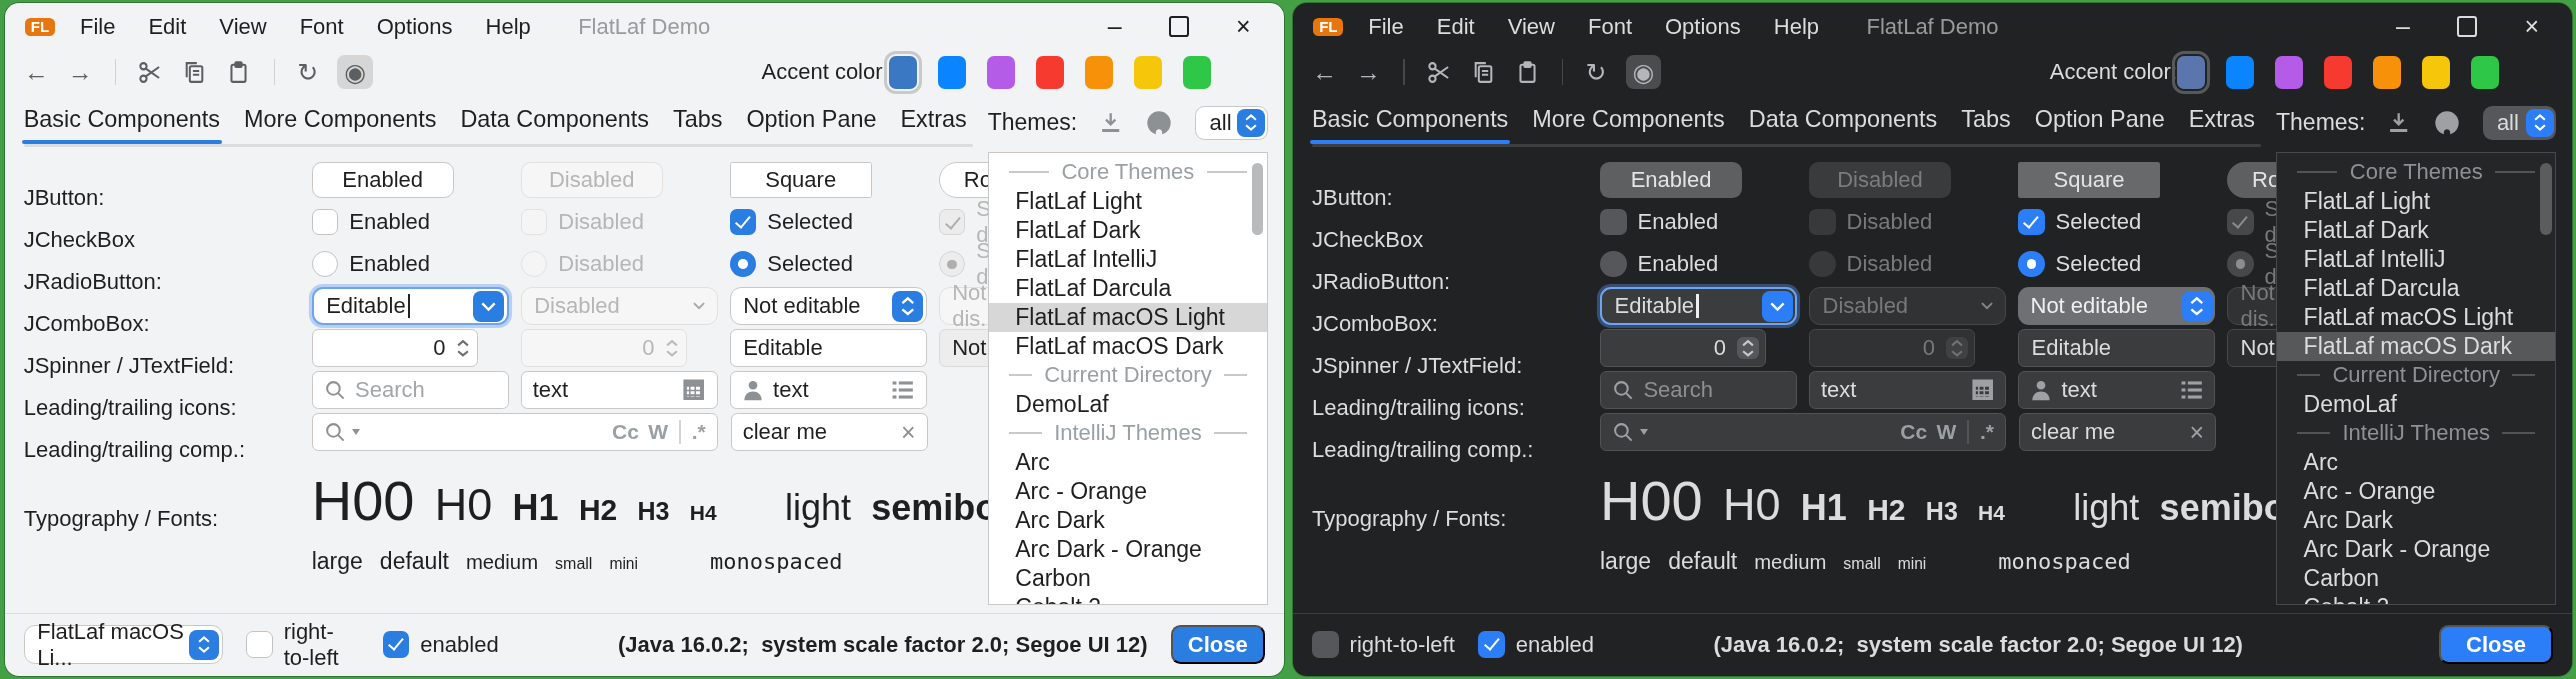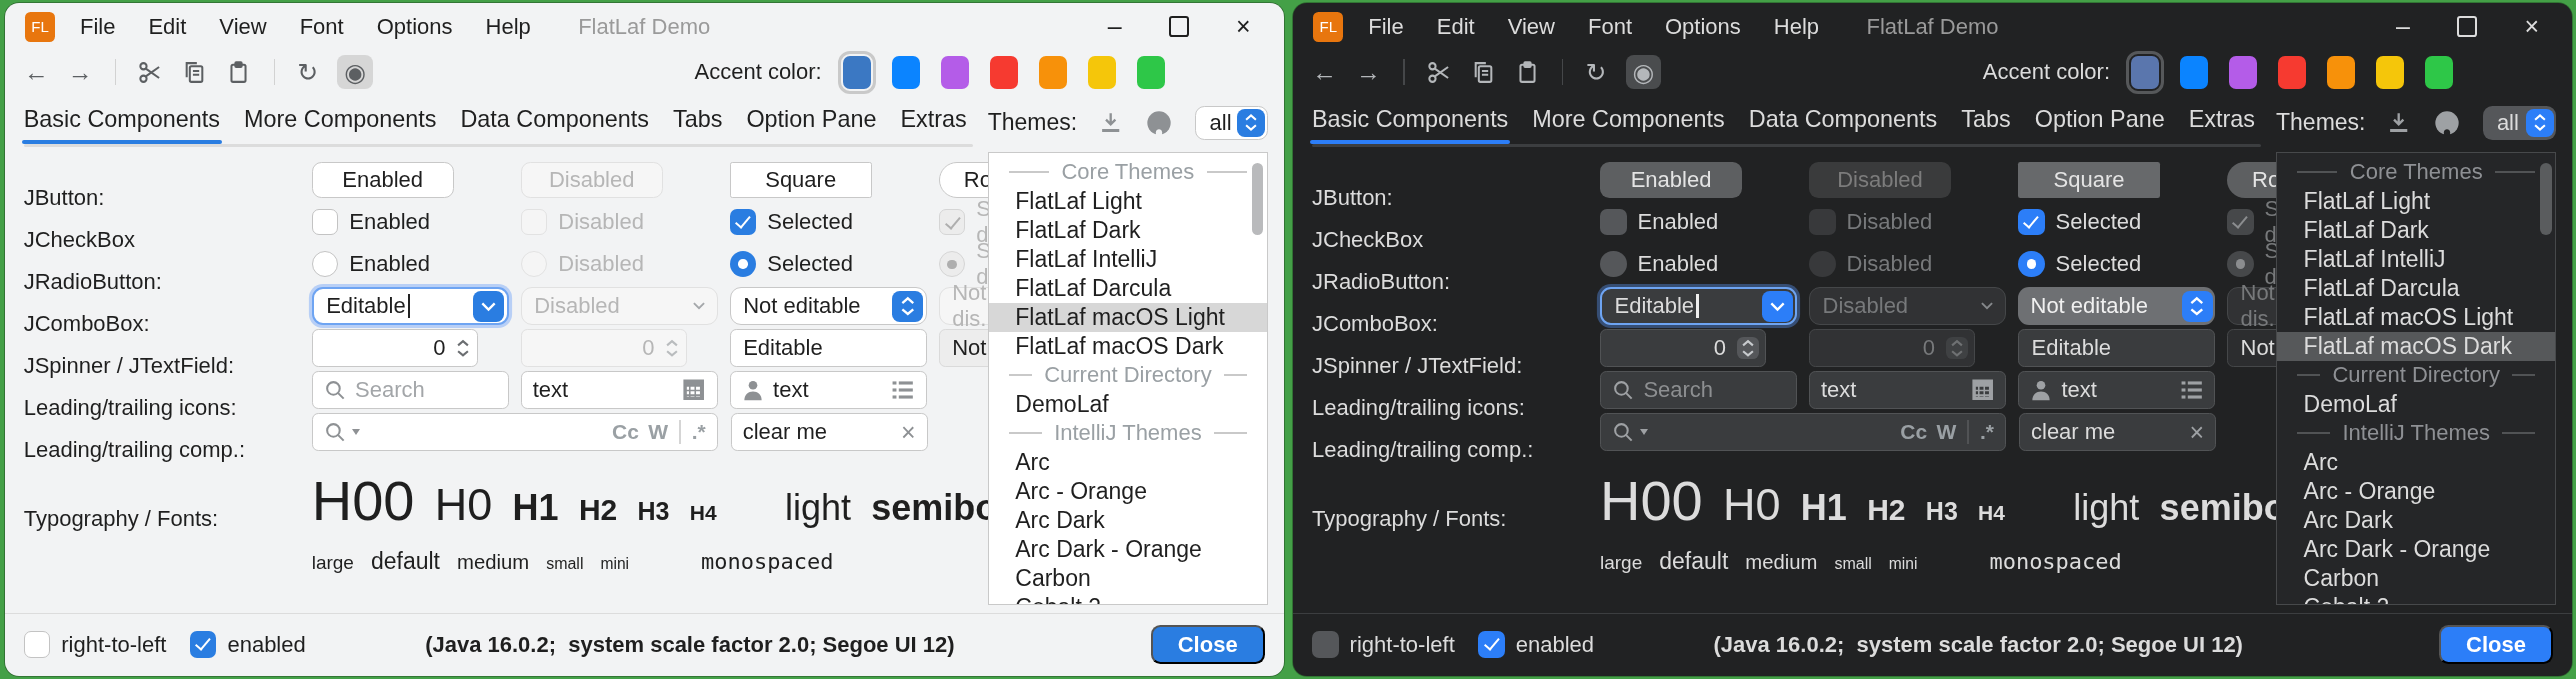--- a/index.html
+++ b/index.html
@@ -9,39 +9,39 @@
        overflow:hidden;box-shadow:0 0 0 0.8px rgba(0,0,0,.35);}
   .win.light{left:4.7px;background:#f2f3f4;color:#1f1f1f;
     --accent:#2a7de1;--muted:#9a9a9a;--distext:#b6b6b6;--fieldbg:#fff;--fieldbr:#c8c8c8;
     --disbg:#f6f6f6;--disbr:#e1e1e1;--icon:#8e9194;--sep:#dcdcdc;}
   .win.dark{left:1293px;background:#212223;color:#dcdcdc;
     --accent:#2c7ef8;--muted:#9a9a9a;--distext:#77797b;--fieldbg:#3a3c3e;--fieldbr:#515355;
     --disbg:#313234;--disbr:#454749;--icon:#9ea1a4;--sep:#3c3e40;}
 
   
   .titlebar{height:47px;display:flex;align-items:center;padding-left:20.3px;position:relative;}
-  .logo{width:30px;height:30px;border-radius:5.5px;background:#e8760e;color:#fff;
-        display:flex;align-items:center;justify-content:center;font-weight:400;font-size:15px;}
+  .logo{width:30px;height:18px;border-radius:5.5px;background:#e8760e;color:#fff;
+        display:flex;align-items:center;justify-content:center;font-weight:700;font-size:15px;}
   .menus{display:flex;gap:33px;margin-left:25px;font-size:22px;}
   .menu{cursor:default;}
   .wtitle{position:absolute;left:50%;transform:translateX(-50%);color:#9a9a9a;font-size:22px;}
   .winbtns{position:absolute;right:33px;top:0;height:100%;display:flex;align-items:center;gap:47px;font-size:25px;}
   .wbtn{line-height:1;}
   .maxbox{width:16.4px;height:16.4px;border:2.3px solid currentColor;border-radius:3.1px;display:block;}
 
   
   .toolbar{height:44px;display:flex;align-items:center;padding-left:19px;}
   .tgroup{display:flex;align-items:center;gap:19px;color:#5c5f62;font-size:25px;}
   .dark .tgroup{color:#b4b7ba;}
   .tbtn{display:flex;align-items:center;justify-content:center;}
   .tbtn.sel{background:#d6d6d6;border-radius:7.8px;padding:2.3px 7px;}
   .dark .tbtn.sel{background:#4a4c4e;}
   .tsep{width:1.6px;height:26.6px;background:#d2d2d2;margin:0 3.1px;}
   .dark .tsep{background:#454749;}
-  .accent{margin-left:auto;display:flex;align-items:center;gap:21px;padding-right:119px;font-size:22px;}
+  .accent{margin-left:auto;display:flex;align-items:center;padding-right:73px;font-size:22px;}
   .swatch{width:28px;height:33px;border-radius:7px;flex:none;}
   .swatch.sel{outline:3.1px solid #c9c9c9;outline-offset:2.3px;}
   .dark .swatch.sel{outline-color:#56585a;}
 
   
   .content{position:relative;height:519px;}
   .left-pane{position:absolute;left:19px;top:0;width:949px;}
   .tabs{display:flex;gap:24px;align-items:flex-end;height:48px;font-size:23.4px;}
   .tab{padding-bottom:9.4px;position:relative;}
   .tab.sel::after{content:"";position:absolute;left:-1.6px;right:-1.6px;bottom:-2.3px;height:4.7px;
@@ -137,21 +137,21 @@
 
   
   .trow{height:95px;}
   .typo{display:flex;align-items:baseline;gap:20.3px;white-space:nowrap;}
   .h00{font-size:56px;}.h0{font-size:45px;}.h1{font-size:36px;font-weight:700;}
   .h2{font-size:30px;font-weight:700;}.h3{font-size:25px;font-weight:700;}.h4{font-size:21px;font-weight:700;}
   .tlight{font-size:36px;font-weight:200;margin-left:48px;}
   .tsemi{font-size:36px;font-weight:700;}
   .trow2{height:45px;align-items:flex-start;}
   .typo2{display:flex;align-items:baseline;gap:17px;}
-  .tlarge{font-size:19px;}.tdefault{font-size:23px;}.tmedium{font-size:20.3px;}
+  .tlarge{font-size:23px;}.tdefault{font-size:23px;}.tmedium{font-size:20.3px;}
   .tsmall{font-size:16px;}.tmini{font-size:15.6px;}
   .tmono{font-size:22px;font-family:"DejaVu Sans Mono",monospace;margin-left:55px;}
 
   
   .themes-pane{position:absolute;left:983px;right:15.6px;top:7.8px;bottom:4.7px;}
   .tp-header{display:flex;align-items:center;height:42px;font-size:23px;gap:22px;}
   .tp-combo{margin-left:auto;width:97px;height:34px;border-radius:9.4px;padding-left:14px;font-size:22px;
             display:flex;align-items:center;box-sizing:border-box;background:var(--fieldbg);border:1.6px solid var(--fieldbr);}
   .dark .tp-combo{background:#55575a;border:none;}
   .tp-combo .arrowseg{width:28px;height:28px;}
@@ -567,20 +567,29 @@
             <div class="list-item">Arc Dark</div>
             <div class="list-item">Arc Dark - Orange</div>
             <div class="list-item">Carbon</div>
             <div class="list-item">Cobalt 2</div>
           </div>
       <div class="scroll-thumb" style="top:61px;"></div>
     </div>
   </div>
 
   <div class="bottombar">
+    <div class="bb-combo">
+      <span>FlatLaf macOS Li...</span>
+      <span class="arrowseg blue" style="width:30px;height:30px;">
+        <svg width="14" height="19" viewBox="0 0 20 26" stroke="currentColor" stroke-width="3" fill="none">
+              <path d="M3 9l7-6 7 6"></path>
+              <path d="M3 17l7 6 7-6"></path>
+            </svg>
+          </span>
+    </div>
     <div class="bbcheck">
       <span class="cb"></span>
       <span class="ctext">right-to-left</span>
     </div>
     <div class="bbcheck">
       <span class="cb on"></span>
       <span class="ctext">enabled</span>
     </div>
     <div class="status">(Java 16.0.2;  system scale factor 2.0; Segoe UI 12)</div>
     <button class="closebtn">Close</button>

